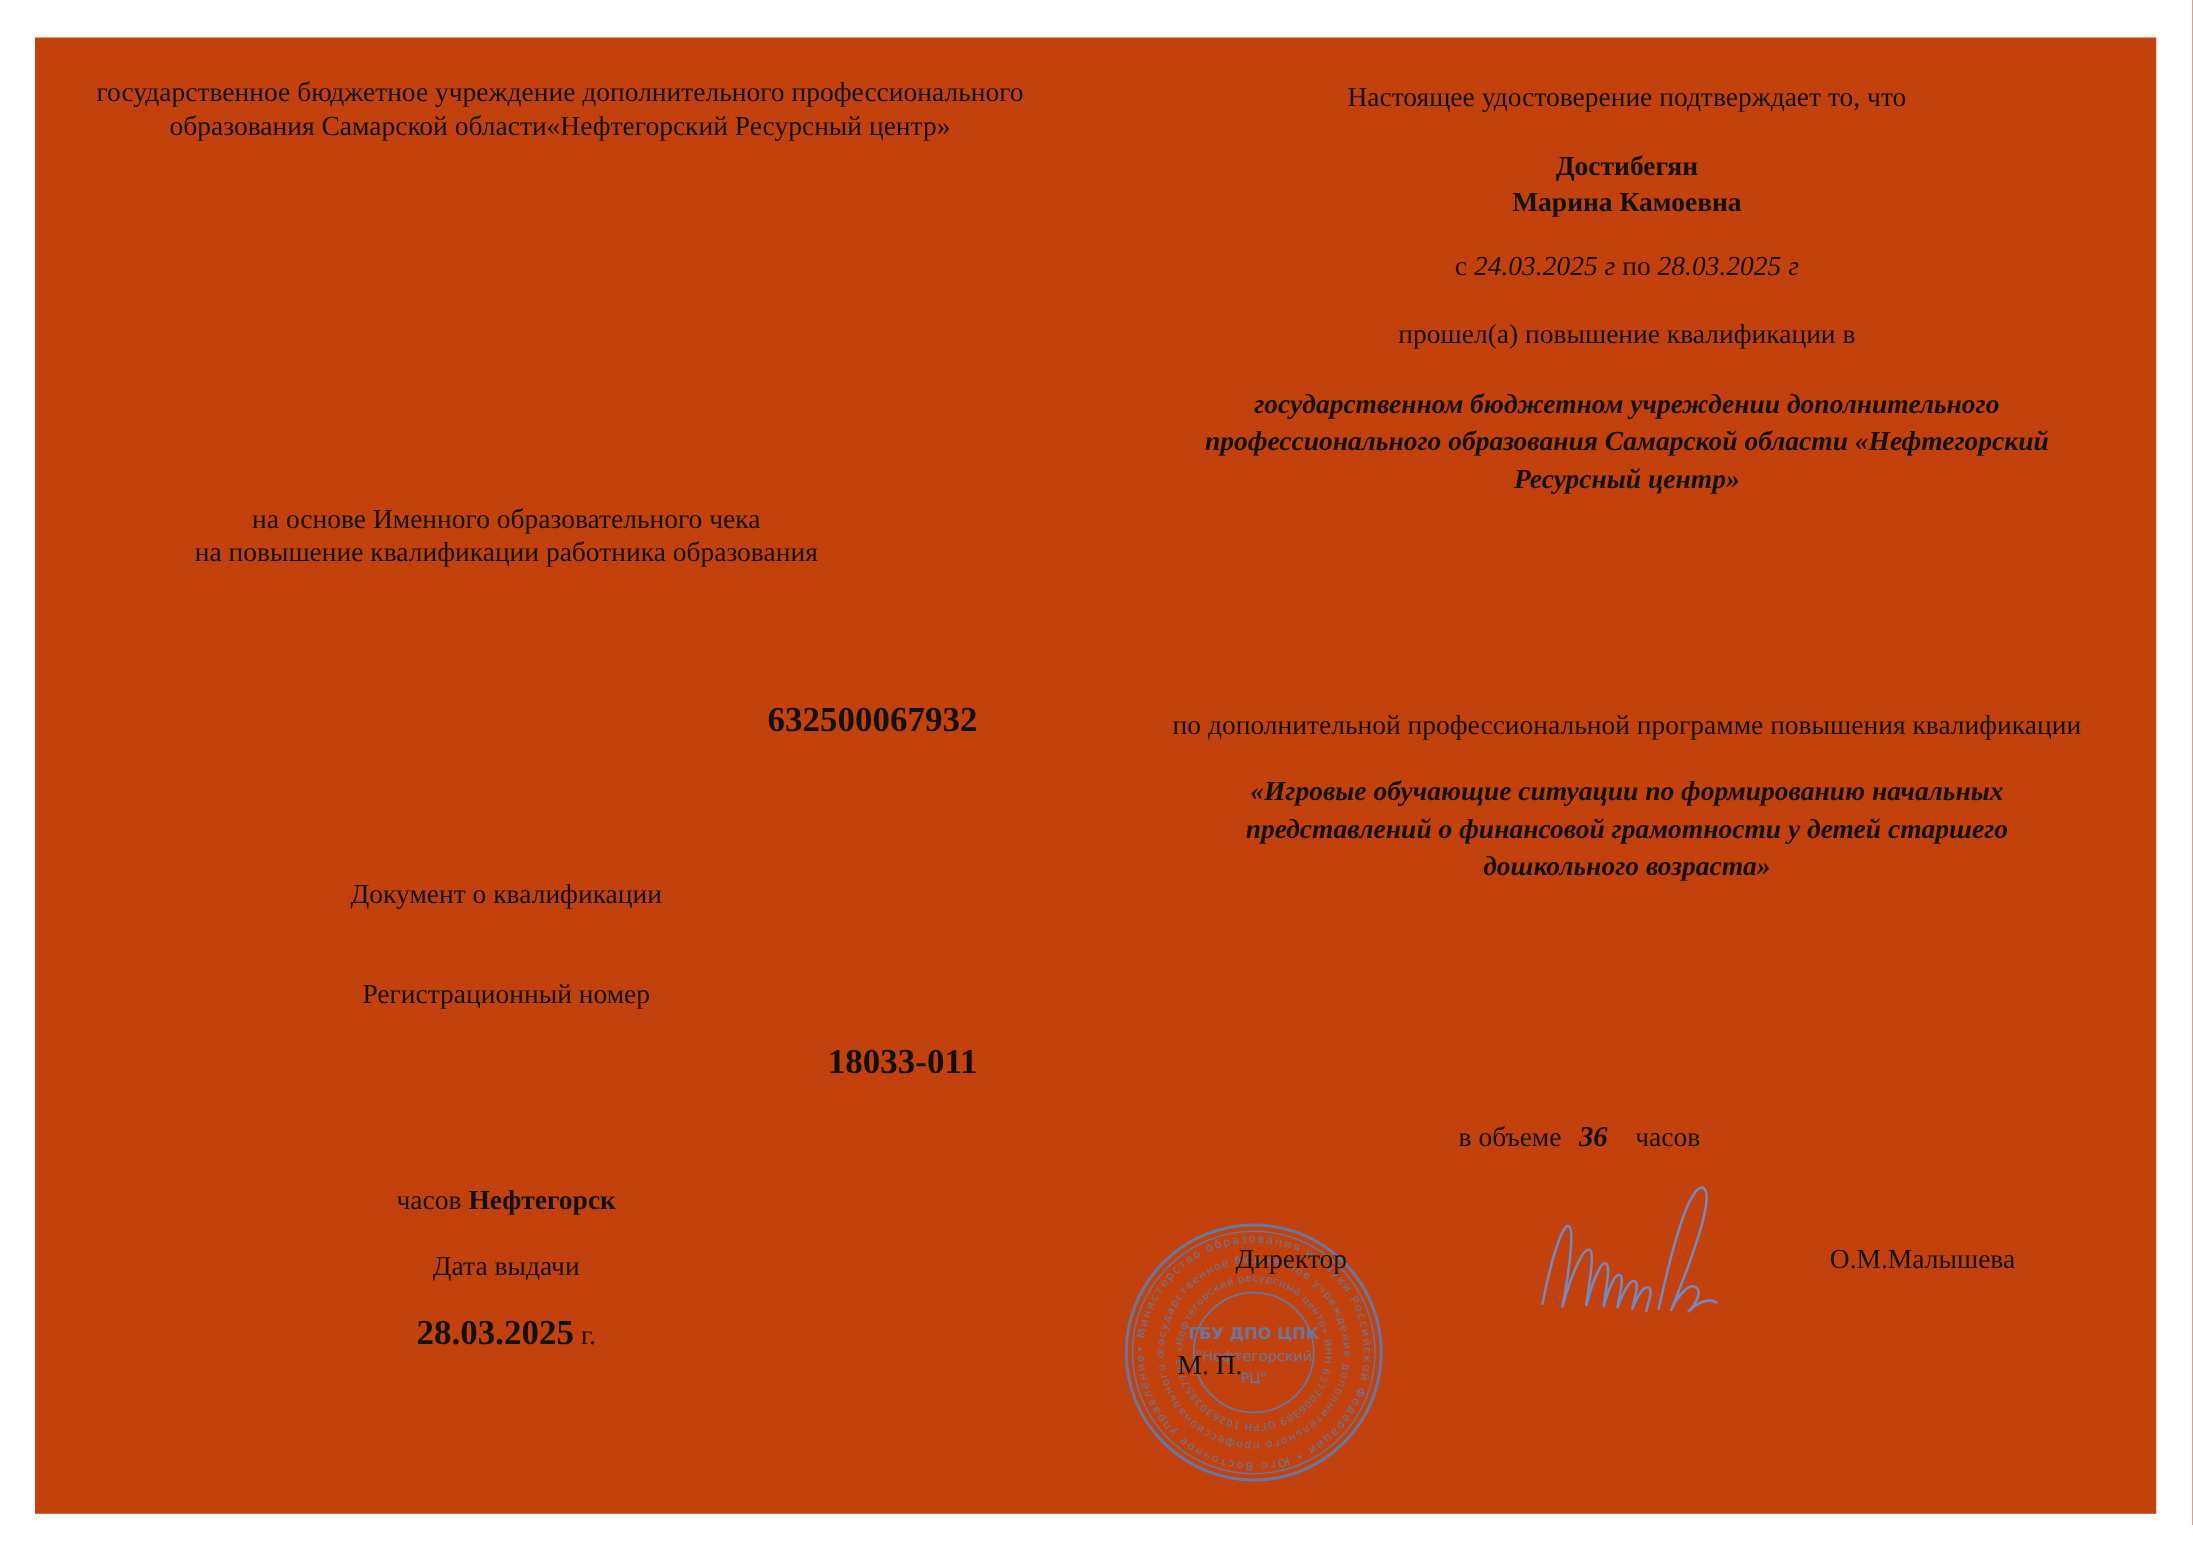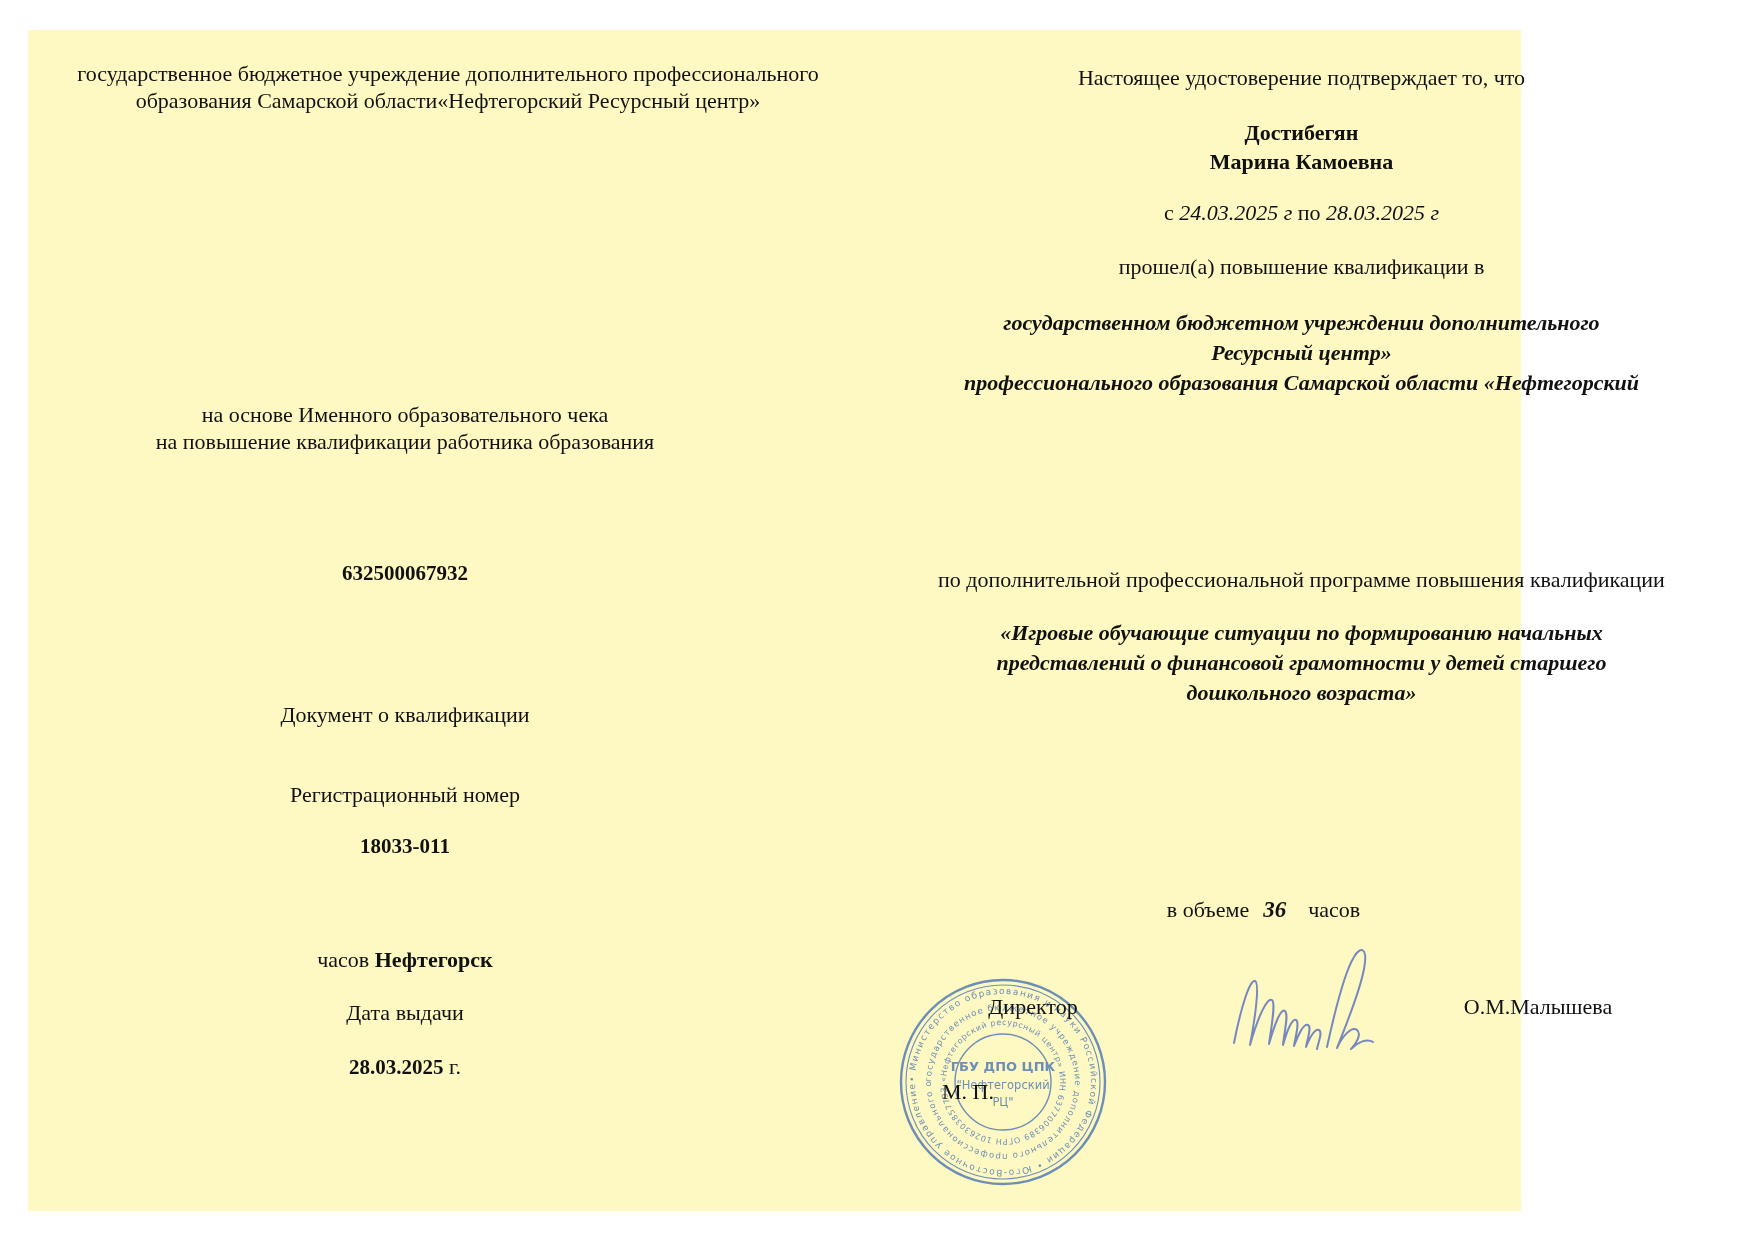--- a/index.html
+++ b/index.html
@@ -2,36 +2,36 @@
 <html lang="ru"><head>
 <meta charset="utf-8">
 <style>
   html,body{margin:0;padding:0;}
   body{
     width:1754px;height:1241px;position:relative;background:#ffffff;
     font-family:"Liberation Serif","DejaVu Serif",serif;color:#111111;
     overflow:hidden;
   }
   .panel{
-    position:absolute;left:28px;top:30px;width:1493px;height:1181px;
-    background:#fef9c3;
+    position:absolute;left:28px;top:30px;width:1697px;height:1181px;
+    background:#c2410c;
   }
   .abs{position:absolute;}
   .c{text-align:center;}
   
   .left-wide{left:0;width:840px;}
   .left-item{left:0;width:754px;}
   
   .right-item{left:850px;width:847px;}
   .body-text{font-size:22px;line-height:27px;}
   .doc-title{font-size:24px;line-height:32px;letter-spacing:.5px;}
   .bold{font-weight:bold;}
   .bi{font-weight:bold;font-style:italic;}
   .it{font-style:italic;}
-  .num{font-size:21px;font-weight:bold;}
+  .num{font-size:28px;font-weight:bold;text-align:right;}
   .fio{font-size:22px;line-height:29px;font-weight:bold;}
   .org-full,.program-title{font-size:22px;line-height:30px;font-weight:bold;font-style:italic;}
   .volume span{display:inline-block;}
   .volume .gap1{margin:0 14px 0 0;}
   .volume .gap2{margin:2px 0 0 22px;}
   .stamp-svg{left:865px;top:942px;z-index:1;opacity:.88;}
   .sig-svg{left:1200px;top:915px;z-index:2;}
   .over{z-index:3;}
 </style>
 </head>
@@ -76,22 +76,22 @@
   </div>
 
   <div class="abs right-item c body-text" style="top:169px;font-size:22px;">
     <span>с </span><span class="it">24.03.2025 г</span><span> по </span><span class="it">28.03.2025 г</span>
   </div>
 
   <div class="abs right-item c body-text" style="top:223px;">прошел(а) повышение квалификации в</div>
 
   <div class="abs right-item c org-full" style="top:278px;">
     <div>государственном бюджетном учреждении дополнительного</div>
+    <div>профессионального образования Самарской области «Нефтегорский</div>
     <div>Ресурсный центр»</div>
-    <div>профессионального образования Самарской области «Нефтегорский</div>
   </div>
 
   <div class="abs right-item c body-text" style="top:536px;">по дополнительной профессиональной программе повышения квалификации</div>
 
   <div class="abs right-item c program-title" style="top:588px;">
     <div>«Игровые обучающие ситуации по формированию начальных</div>
     <div>представлений о финансовой грамотности у детей старшего</div>
     <div>дошкольного возраста»</div>
   </div>
 

